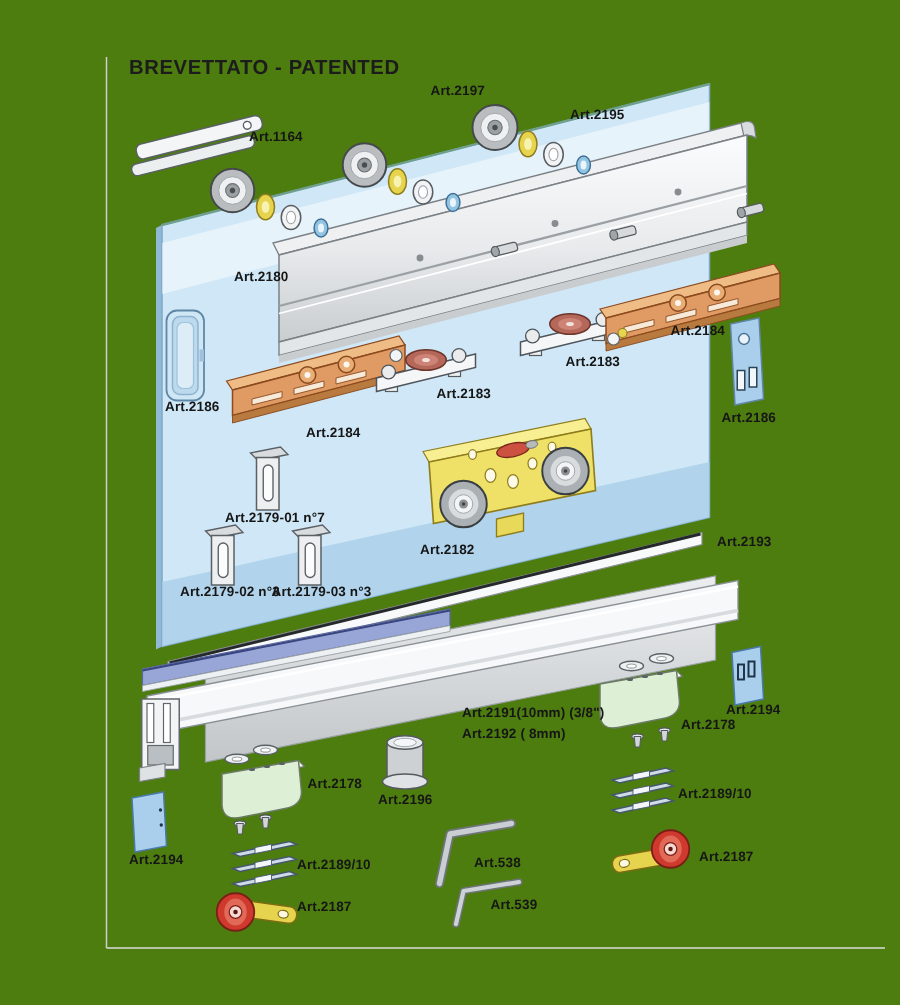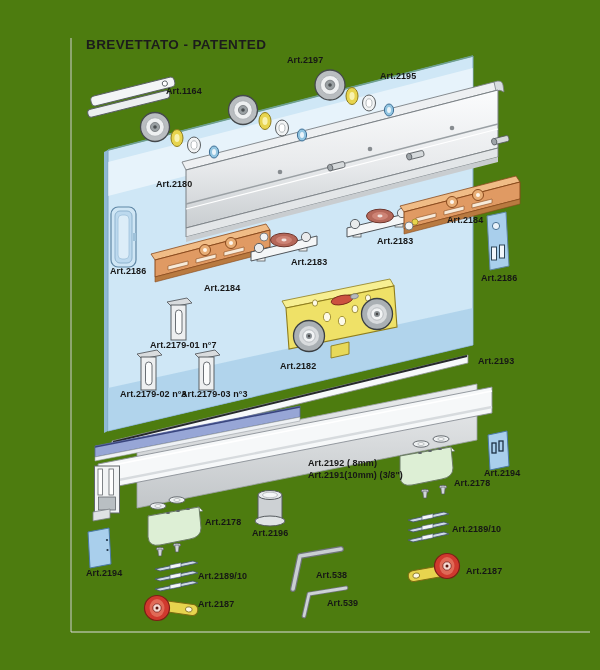--- a/index.html
+++ b/index.html
@@ -359,21 +359,21 @@
 <span class="lbl" style="left:204px;top:283px">Art.2184</span>
 <span class="lbl" style="left:291px;top:257px">Art.2183</span>
 <span class="lbl" style="left:377px;top:236px">Art.2183</span>
 <span class="lbl" style="left:447px;top:215px">Art.2184</span>
 <span class="lbl" style="left:481px;top:273px">Art.2186</span>
 <span class="lbl" style="left:150px;top:340px">Art.2179-01 n°7</span>
 <span class="lbl" style="left:120px;top:389px">Art.2179-02 n°3</span>
 <span class="lbl" style="left:181px;top:389px">Art.2179-03 n°3</span>
 <span class="lbl" style="left:280px;top:361px">Art.2182</span>
 <span class="lbl" style="left:478px;top:356px">Art.2193</span>
-<span class="lbl" style="left:308px;top:458px">Art.2192 ( 8mm)</span>
+<span class="lbl" style="left:308px;top:484px">Art.2192 ( 8mm)</span>
 <span class="lbl" style="left:308px;top:470px">Art.2191(10mm) (3/8")</span>
 <span class="lbl" style="left:484px;top:468px">Art.2194</span>
 <span class="lbl" style="left:454px;top:478px">Art.2178</span>
 <span class="lbl" style="left:452px;top:524px">Art.2189/10</span>
 <span class="lbl" style="left:466px;top:566px">Art.2187</span>
 <span class="lbl" style="left:205px;top:517px">Art.2178</span>
 <span class="lbl" style="left:252px;top:528px">Art.2196</span>
 <span class="lbl" style="left:86px;top:568px">Art.2194</span>
 <span class="lbl" style="left:198px;top:571px">Art.2189/10</span>
 <span class="lbl" style="left:198px;top:599px">Art.2187</span>

